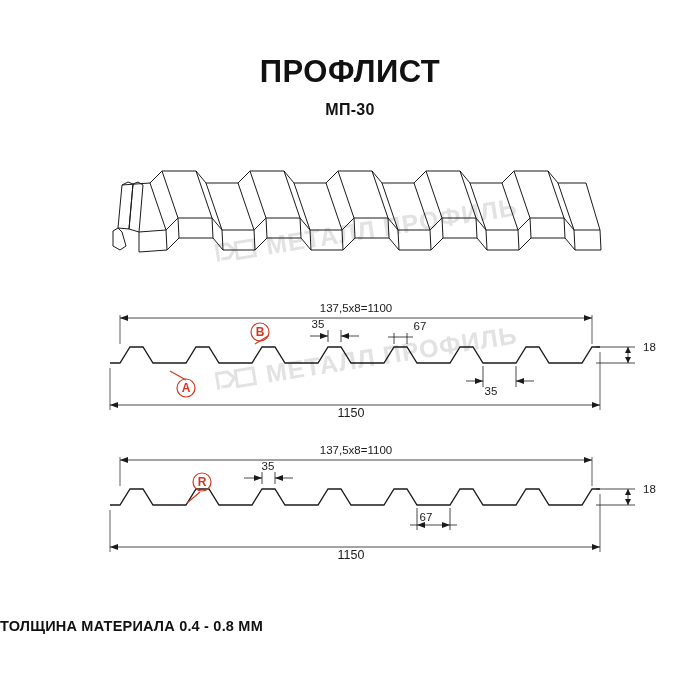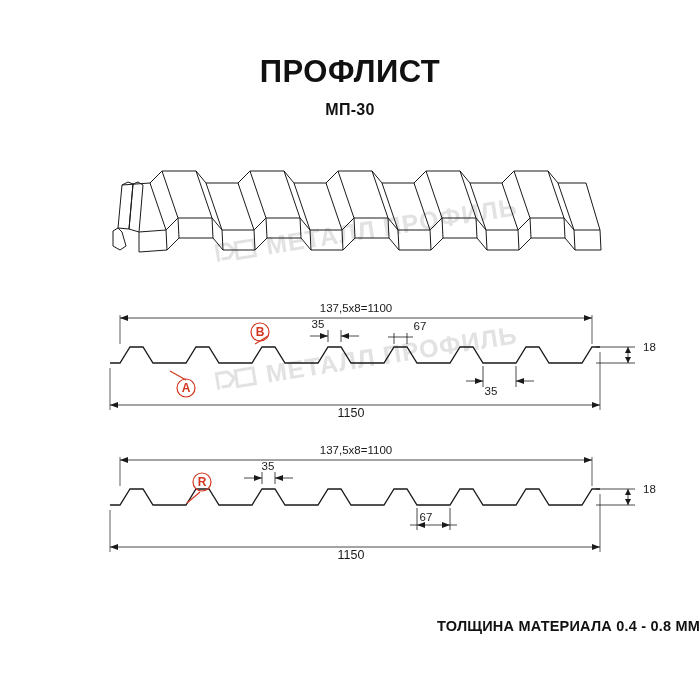--- a/index.html
+++ b/index.html
@@ -43,21 +43,21 @@
     margin-top: 12px;
     letter-spacing: 0.3px;
   }
 
   
   .footer-note {
     position: absolute;
     top: 618px;
     left: 0;
     width: 700px;
-    text-align: right;
+    text-align: left;
     font-size: 14.5px;
     font-weight: bold;
     letter-spacing: 0.2px;
     color: #111111;
   }
 
   
   svg.drawing {
     position: absolute;
     top: 0;

